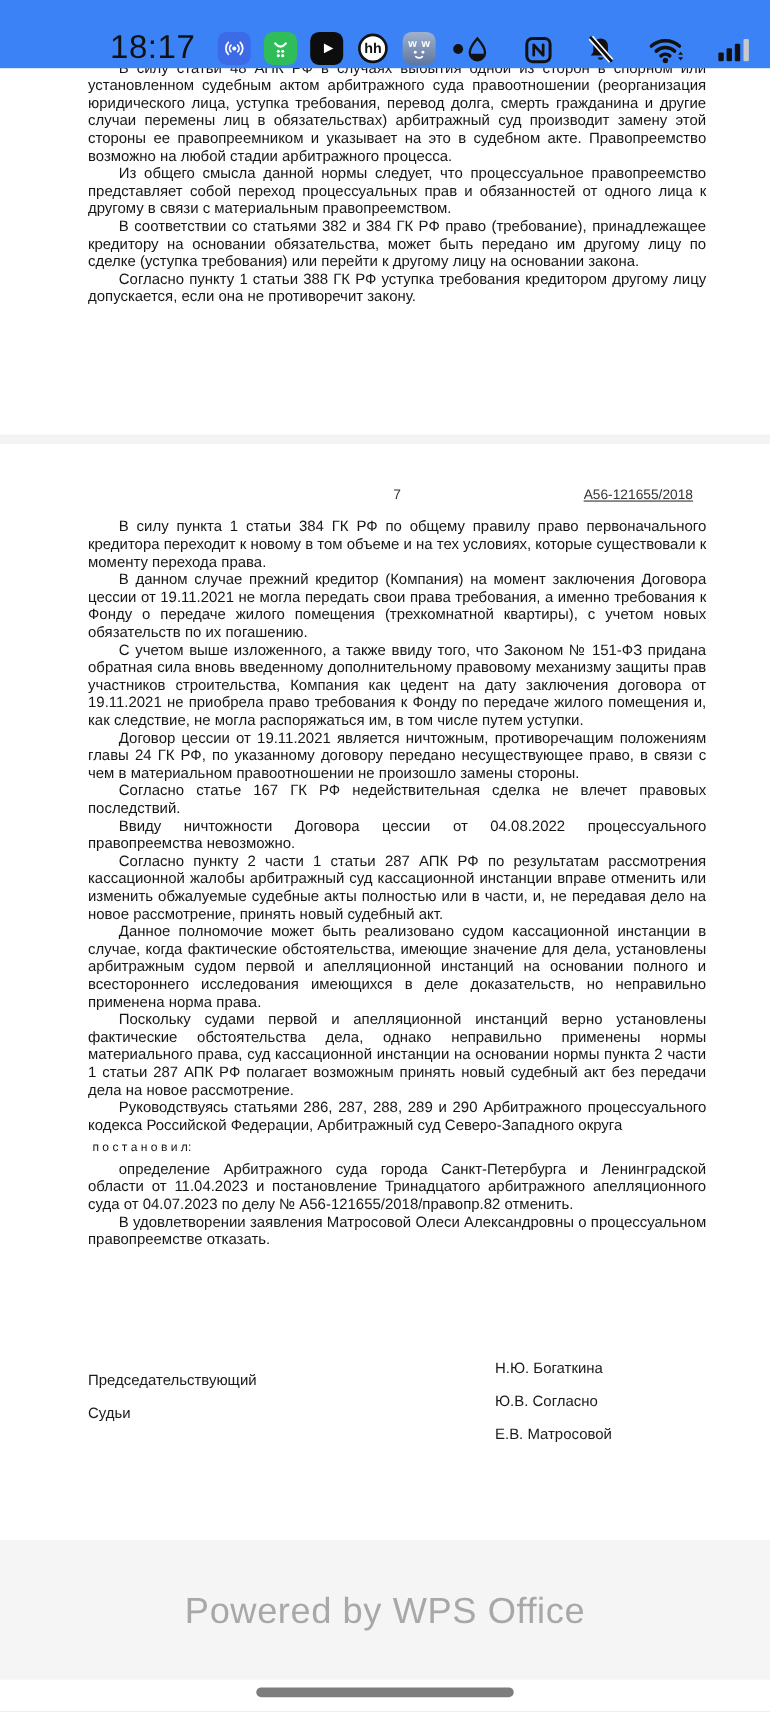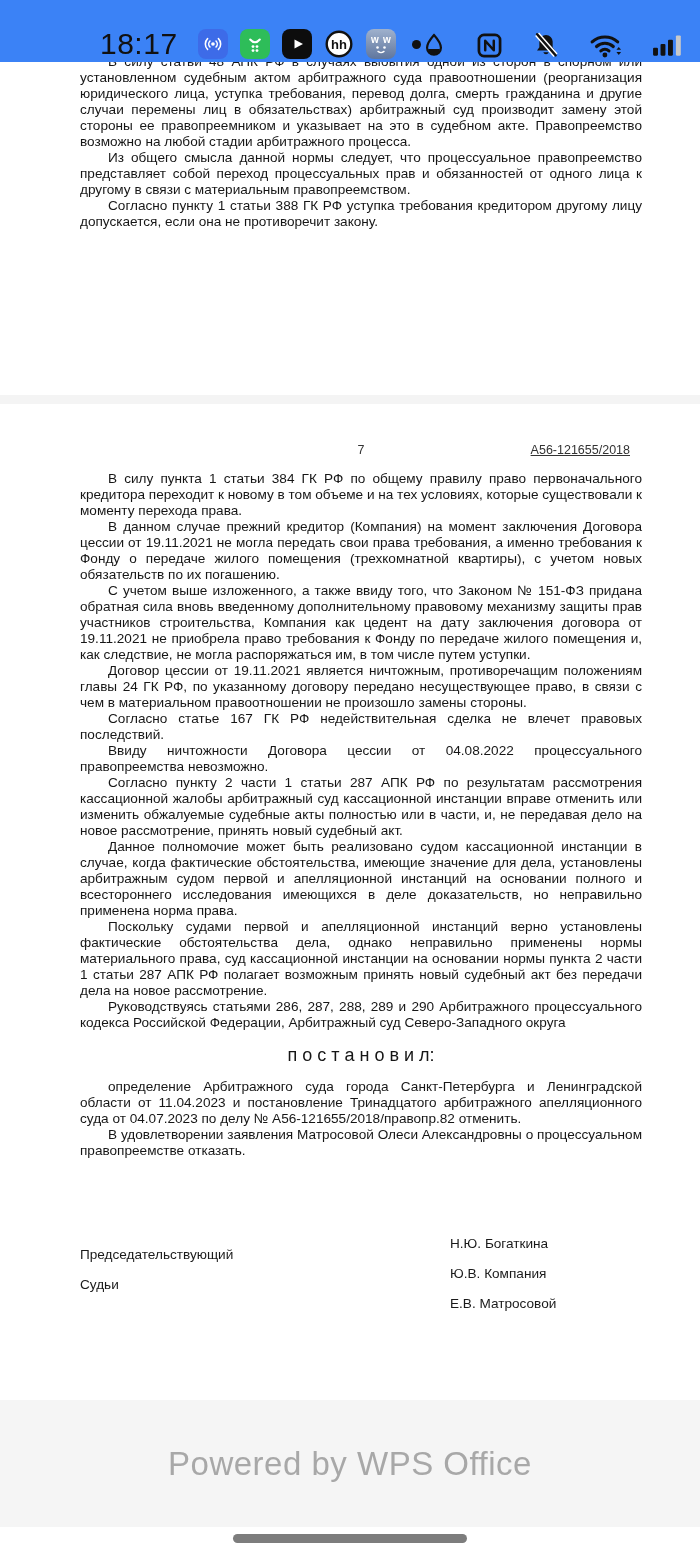--- a/index.html
+++ b/index.html
@@ -34,21 +34,21 @@
   .page1{height:395px;padding:54px 58px 0 80px;overflow:hidden;}
   .page-gap{height:9px;background:#f4f4f4;}
   .page2{position:relative;height:996px;padding:67px 58px 0 80px;}
   .page2-header{
     position:absolute;top:39px;left:80px;right:58px;height:16px;
     font-size:12.5px;color:#333;
   }
   .pg-num{position:absolute;left:0;right:0;text-align:center;}
   .case-num{position:absolute;right:12px;text-decoration:underline;}
   .res-heading{
-    margin:16px;text-align:center;font-size:18px;line-height:16px;color:#161616;
+    margin:4px;text-align:left;font-size:11px;line-height:16px;color:#161616;
   }
   .signatures{position:absolute;top:832px;left:80px;right:58px;}
   .sig-row{position:relative;height:30px;font-size:13.6px;line-height:16px;}
   .sig-role{position:absolute;left:0;top:11px;}
   .sig-name{position:absolute;left:370px;top:0;}
   
   .wps-footer{
     position:absolute;left:0;right:0;top:1400px;height:127px;background:#f5f5f5;
     display:flex;align-items:center;justify-content:center;
   }
@@ -62,20 +62,21 @@
 
 <div class="screen">
 
   <div class="doc">
 
     <section class="page page1">
       <div>
 
       <p class="para">В силу статьи 48 АПК РФ в случаях выбытия одной из сторон в спорном или установленном судебным актом арбитражного суда правоотношении (реорганизация юридического лица, уступка требования, перевод долга, смерть гражданина и другие случаи перемены лиц в обязательствах) арбитражный суд производит замену этой стороны ее правопреемником и указывает на это в судебном акте. Правопреемство возможно на любой стадии арбитражного процесса.</p>
           <p class="para">Из общего смысла данной нормы следует, что процессуальное правопреемство представляет собой переход процессуальных прав и обязанностей от одного лица к другому в связи с материальным правопреемством.</p>
+          <p class="para">В соответствии со статьями 382 и 384 ГК РФ право (требование), принадлежащее кредитору на основании обязательства, может быть передано им другому лицу по сделке (уступка требования) или перейти к другому лицу на основании закона.</p>
           <p class="para">Согласно пункту 1 статьи 388 ГК РФ уступка требования кредитором другому лицу допускается, если она не противоречит закону.</p>
         </div>
     </section>
 
     <div class="page-gap"></div>
 
     <section class="page page2">
       <div class="page2-header">
         <span class="pg-num">7</span>
         <span class="case-num">А56-121655/2018</span>
@@ -105,21 +106,21 @@
 
       <div class="signatures">
 
           <div class="sig-row">
             <span class="sig-role">Председательствующий</span>
             <span class="sig-name">Н.Ю. Богаткина</span>
           </div>
 
           <div class="sig-row">
             <span class="sig-role">Судьи</span>
-            <span class="sig-name">Ю.В. Компания</span>
+            <span class="sig-name">Ю.В. Согласно</span>
           </div>
 
           <div class="sig-row">
             <span class="sig-role"></span>
             <span class="sig-name">Е.В. Матросовой</span>
           </div>
         </div>
     </section>
 
     <footer class="wps-footer">

